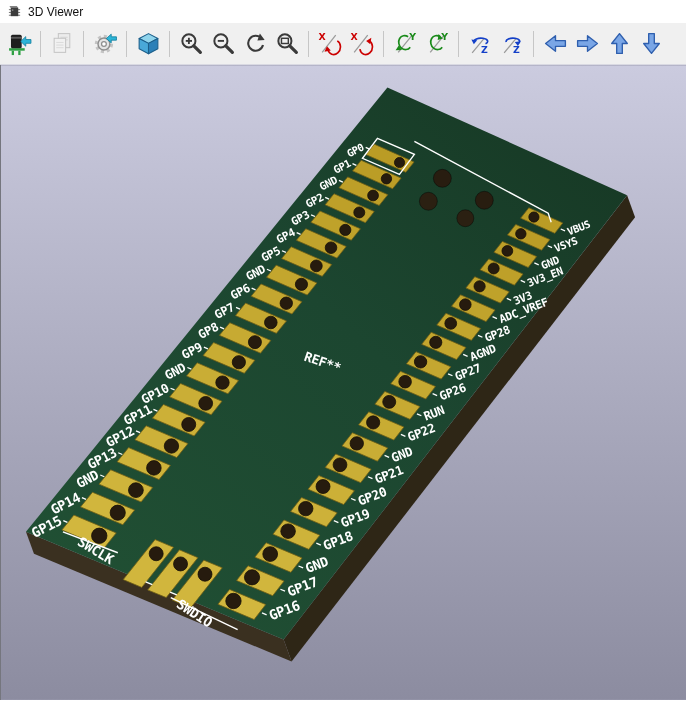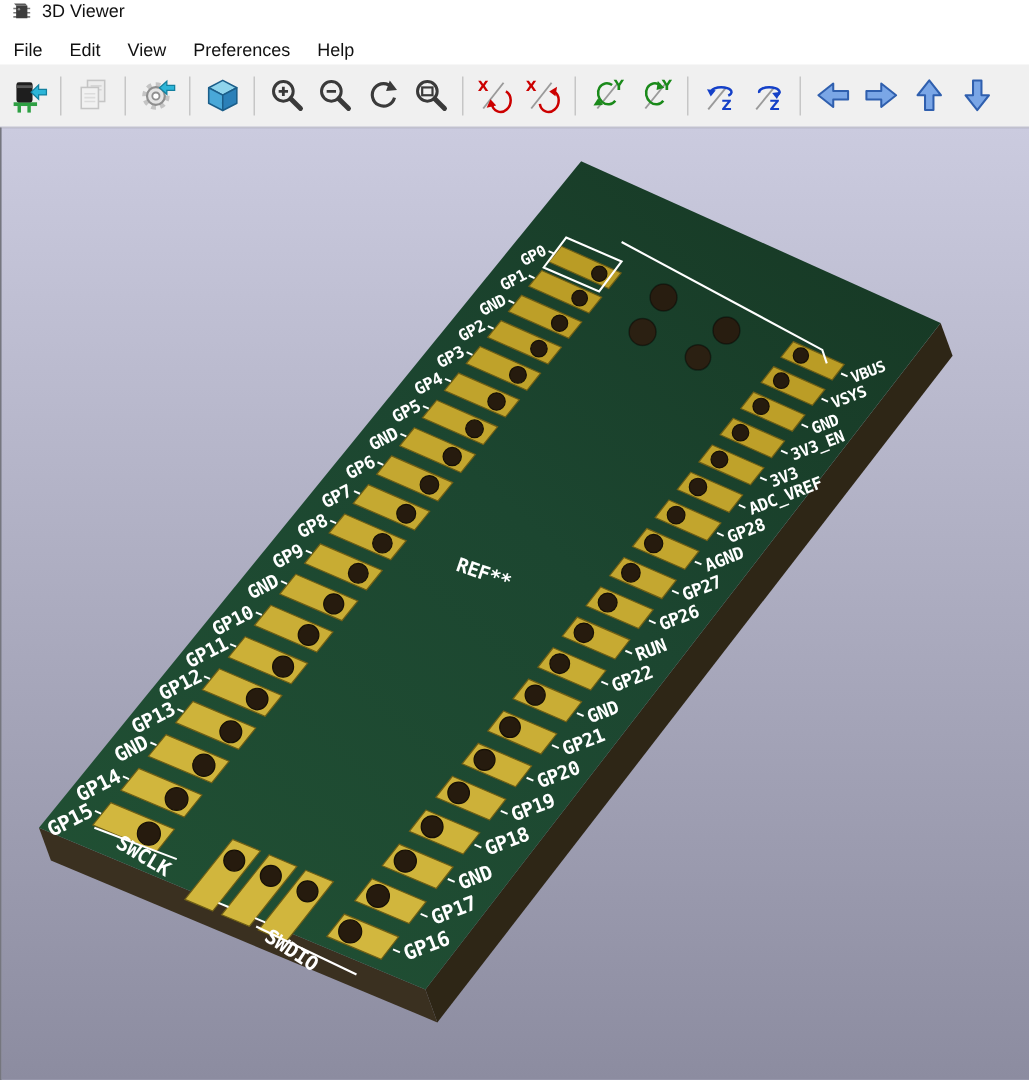--- a/index.html
+++ b/index.html
@@ -1,18 +1,18 @@
 <!DOCTYPE html>
 <html><head>
 <meta charset="utf-8">
 <style>
   *{box-sizing:border-box;margin:0;padding:0}
   html,body{width:686px;height:720px;overflow:hidden}
   body{font-family:"Liberation Sans",sans-serif;background:#ffffff;-webkit-font-smoothing:antialiased}
-  .titlebar{height:23px;display:flex;align-items:flex-start;gap:6px;padding-left:7px;background:#fff;font-size:12px;color:#111}
+  .titlebar{height:23px;display:flex;align-items:center;gap:6px;padding-left:7px;background:#fff;font-size:12px;color:#111}
   .menubar{height:20px;display:flex;align-items:center;background:#fff;font-size:12px;color:#111}
   .menubar .mitem{padding:2px 9px;cursor:default}
   .toolbar{height:42px;display:flex;align-items:center;background:#f0f0f0;padding:0 3px;border-bottom:1px solid #d9d9e2}
   .tbtn{width:32px;height:32px;display:flex;align-items:center;justify-content:center;background:transparent;border:1px solid transparent;border-radius:2px;padding:0}
   .tbtn.disabled{opacity:.5;filter:grayscale(1)}
   .sep{width:1px;height:26px;background:#c6c6c6;margin:0 5px;flex:0 0 auto}
   .ic{width:25px;height:25px;display:block}
   .viewport{width:686px;height:635px;border-left:1px solid #75767e;position:relative;background:#9a9aae}
   .viewport svg{display:block}
   svg text.silk{font-family:"DejaVu Sans Mono",monospace;font-weight:700;fill:#fff;letter-spacing:-0.3px}
@@ -42,27 +42,20 @@
           <line x1="11" y1="9" x2="14" y2="9"></line>
           <line x1="11" y1="12" x2="14" y2="12"></line>
       </g>
       <polygon points="4,4 12,4 12,13 4,13" fill="#3d3d3d"></polygon>
       <polygon points="4,4 12,4 10.5,2.5 2.5,2.5" fill="#5a5a5a"></polygon>
       <circle cx="6" cy="6.5" r="0.9" fill="#888"></circle>
     </svg>
     <span>3D Viewer</span>
   </div>
 
-  <div class="menubar">
-    <span class="mitem">File</span>
-    <span class="mitem">Edit</span>
-    <span class="mitem">View</span>
-    <span class="mitem">Preferences</span>
-    <span class="mitem">Help</span>
-  </div>
 
   <div class="toolbar">
     <button class="tbtn">
       <svg class="ic" viewBox="0 0 24 24">
         <rect x="2" y="16.5" width="15" height="2.4" fill="#2ea043"></rect>
         <rect x="4.5" y="18.9" width="2.2" height="4.2" fill="#2ea043"></rect>
         <rect x="10.8" y="18.9" width="2.2" height="4.2" fill="#2ea043"></rect>
         <rect x="3.8" y="3.6" width="10.3" height="13" rx="1.5" fill="#1e1e1e"></rect>
         <rect x="3.8" y="5.6" width="10.3" height="1.8" fill="#585858"></rect>
         <path d="M23 8.2 L18 8.2 L18 5.4 L13.2 10 L18 14.6 L18 11.8 L23 11.8 Z" fill="#2cb5d8" stroke="#13809f" stroke-width="0.8"></path>

